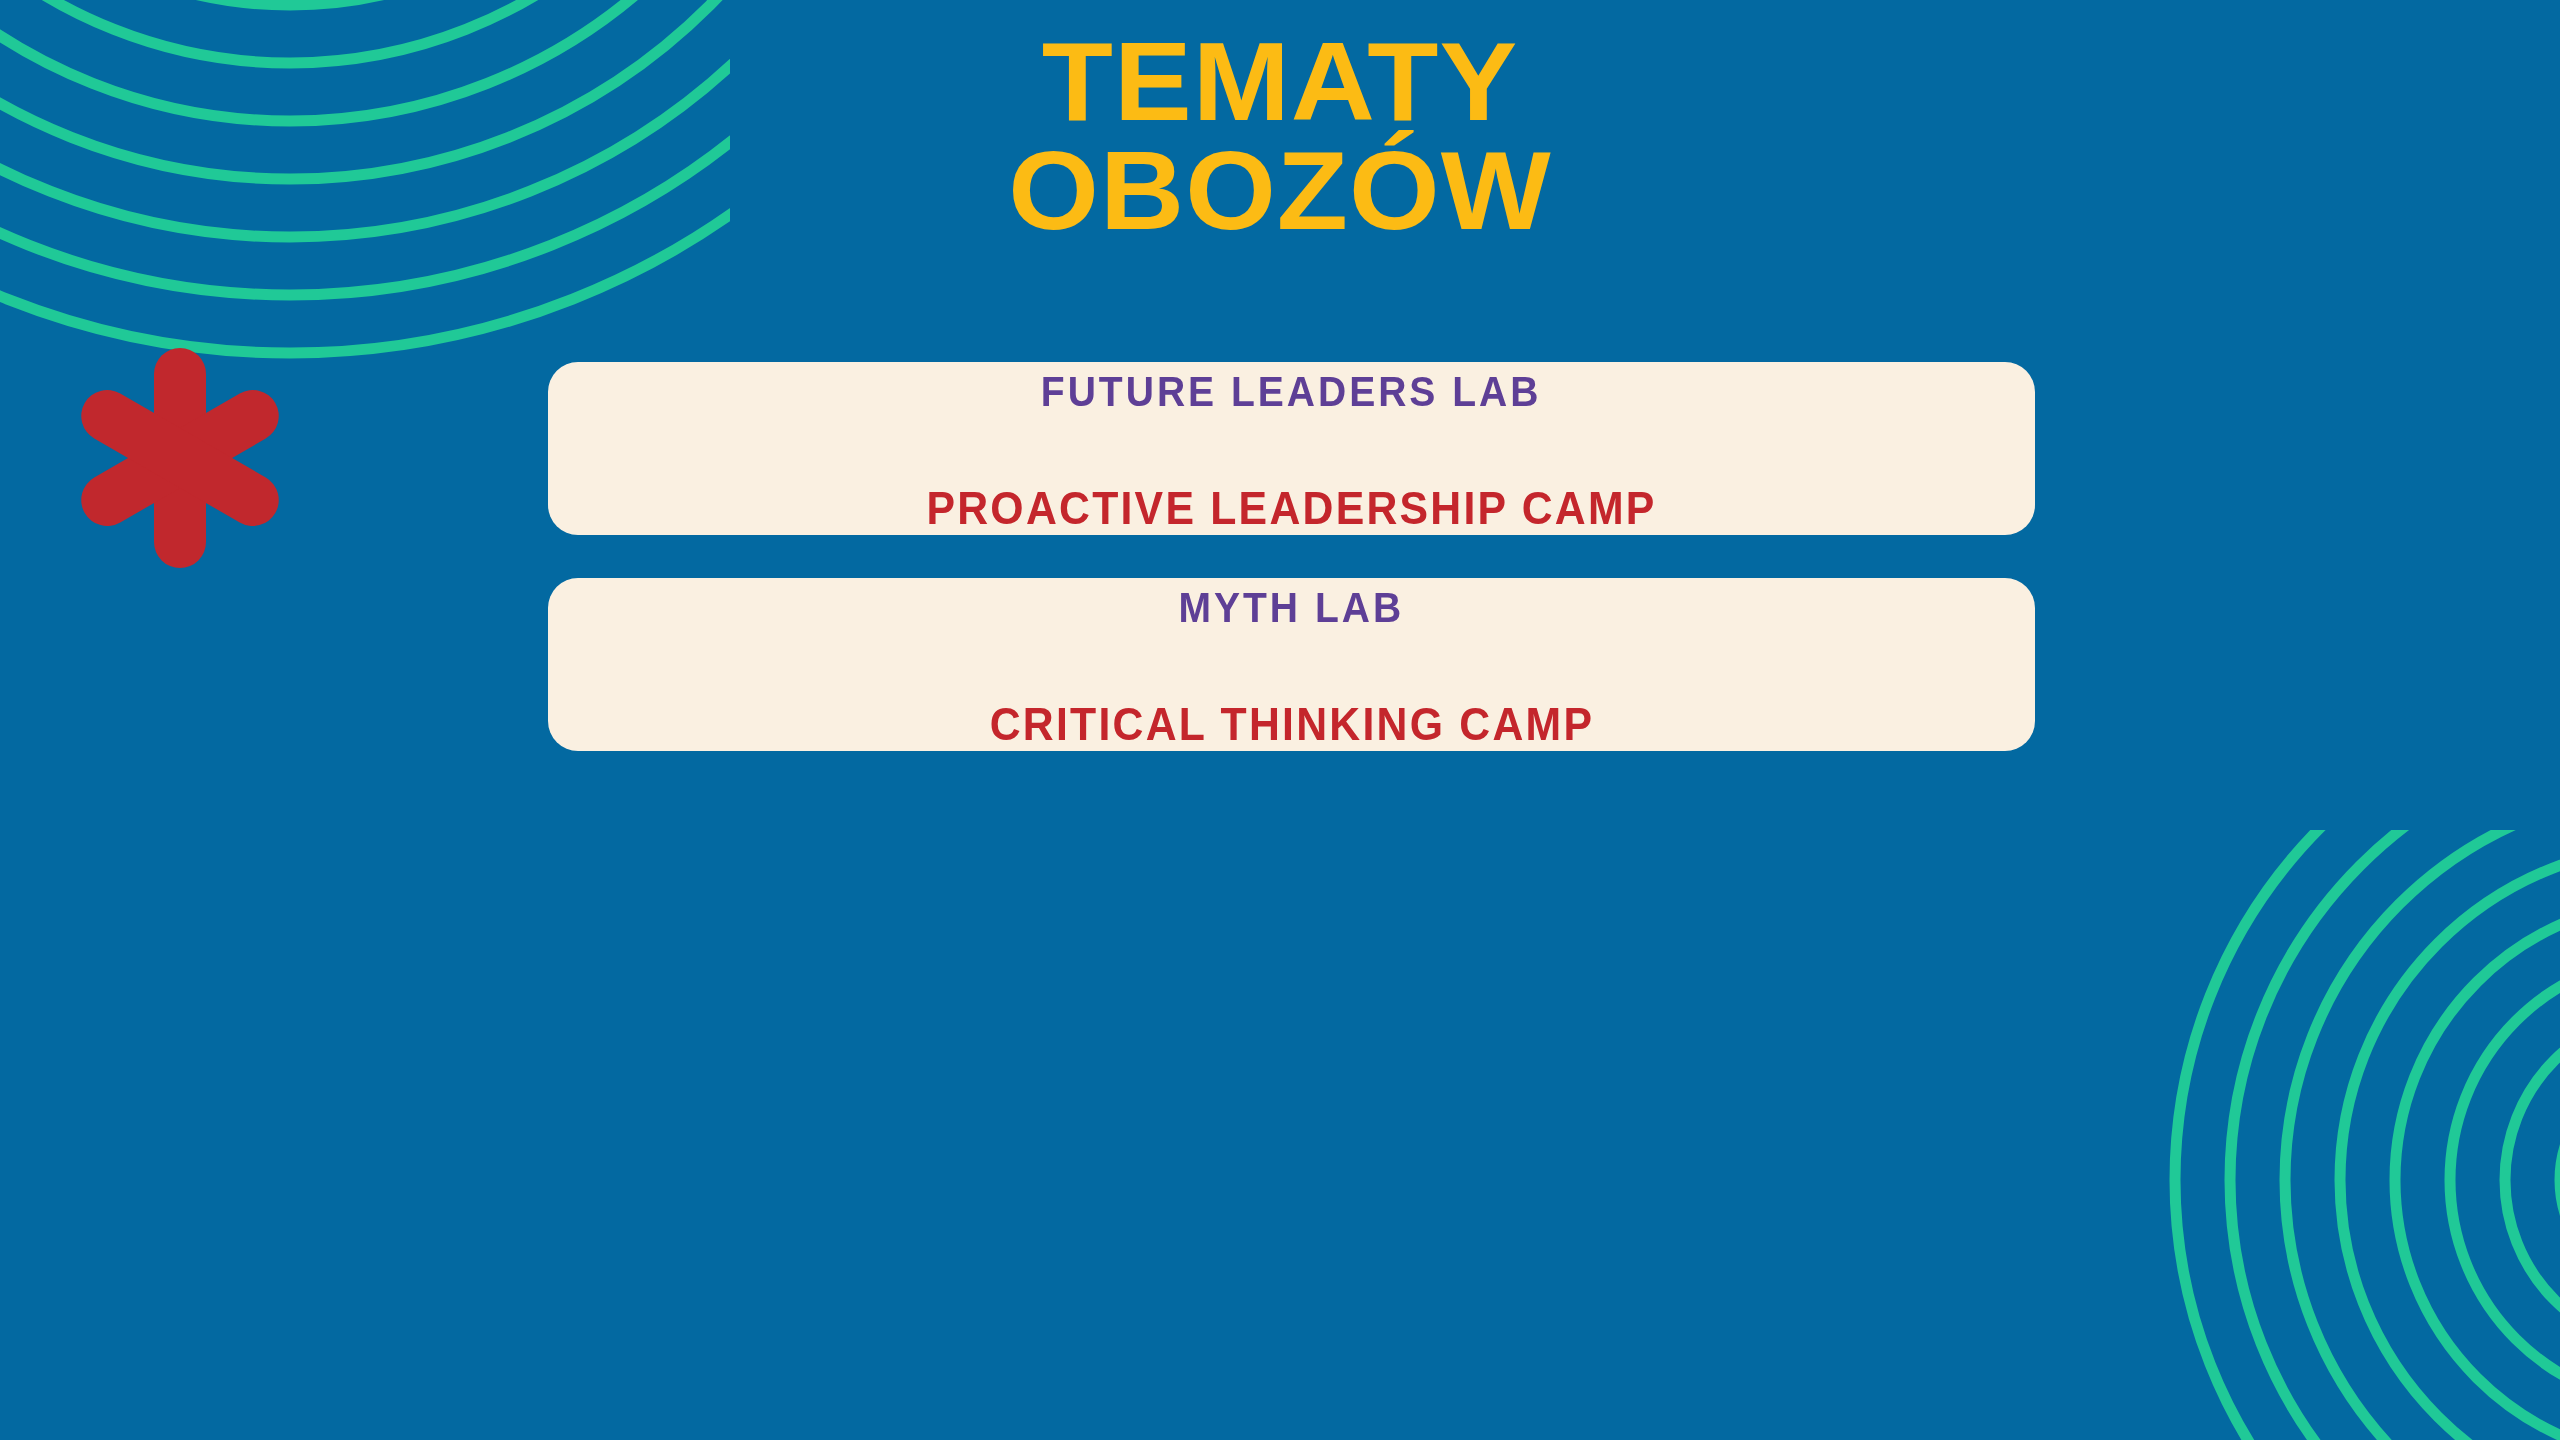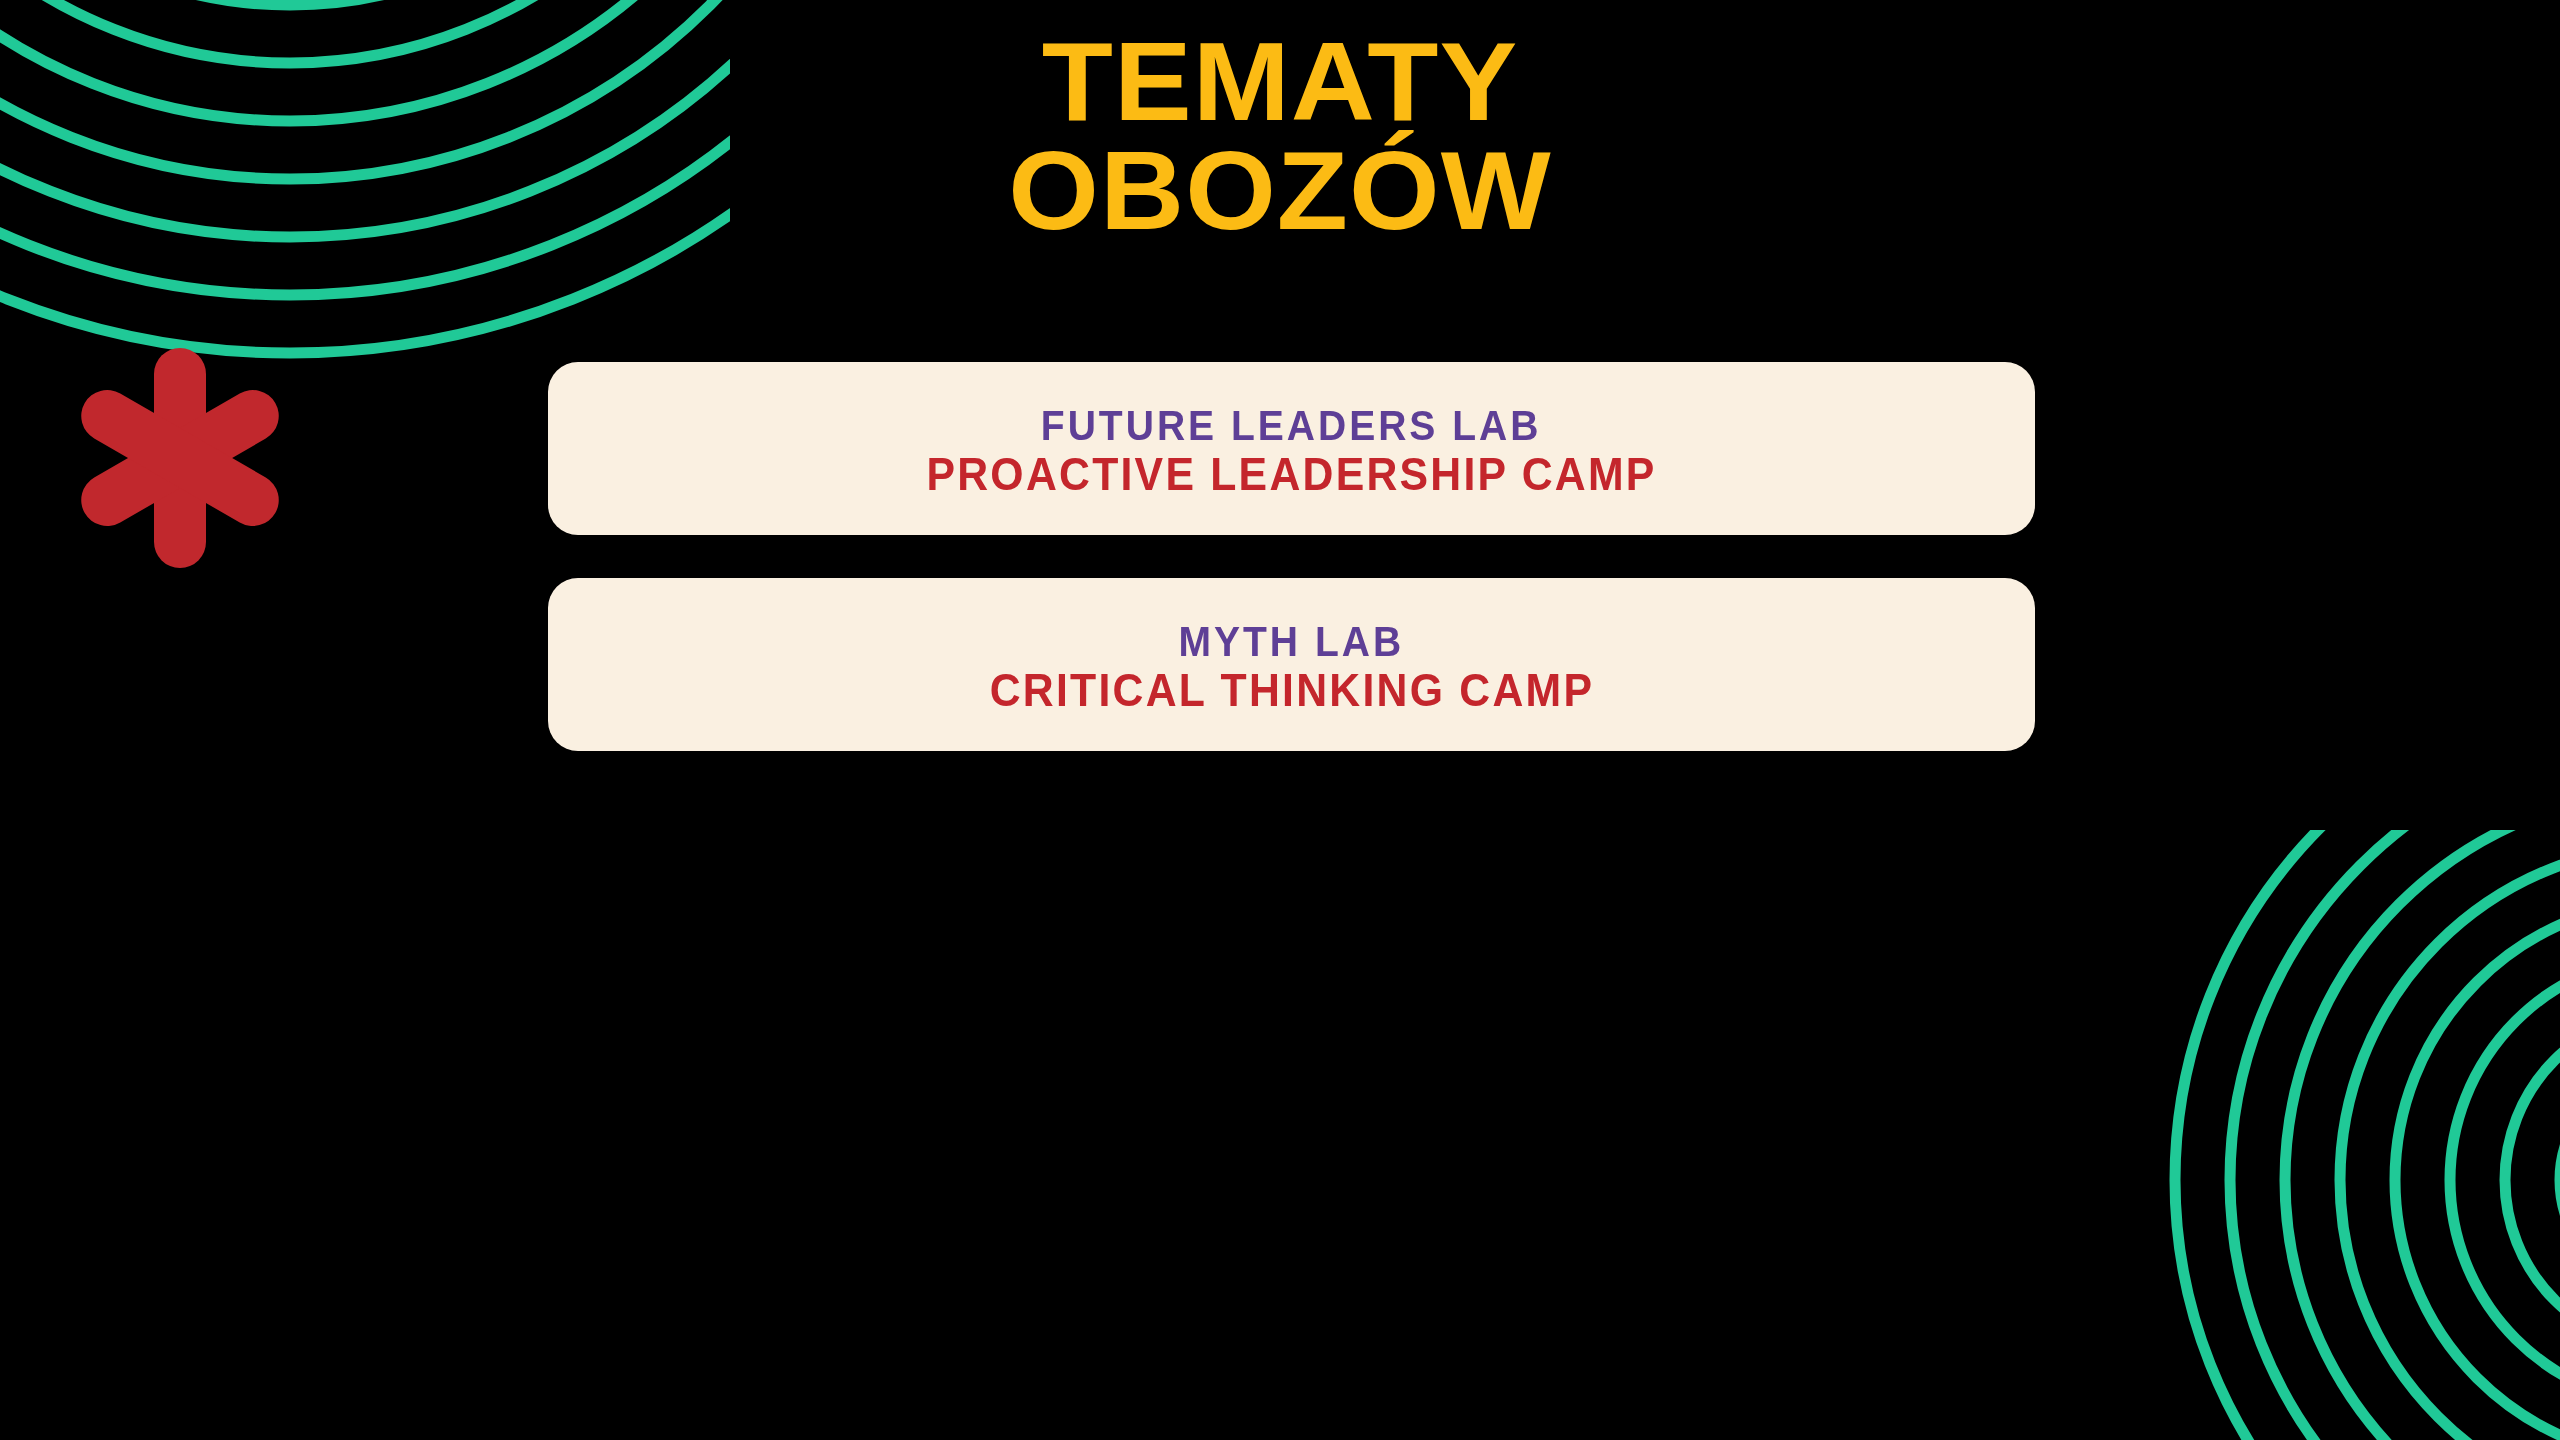--- a/index.html
+++ b/index.html
@@ -5,21 +5,21 @@
   html, body {
     margin: 0;
     padding: 0;
     background: #2b2b2b;
   }
   .poster {
     position: relative;
     width: 2560px;
     height: 1440px;
     overflow: hidden;
-    background: #000000;
+    background: #0369a1;
     font-family: "Liberation Sans", sans-serif;
   }
 
   
   .deco {
     position: absolute;
     inset: 0;
     pointer-events: none;
   }
   .deco svg {
@@ -73,21 +73,21 @@
     width: 1487px;
   }
   .camp-card {
     background: #FAF0E1;
     border-radius: 30px;
     height: 173px;
     margin-bottom: 43px;
     display: flex;
     flex-direction: column;
     align-items: center;
-    justify-content: center;
+    justify-content: space-between;
     box-sizing: border-box;
     padding: 6px 40px 0 40px;
   }
   .camp-card:last-child {
     margin-bottom: 0;
   }
   .camp-title {
     color: #5E3F96;
     font-family: "Liberation Sans", sans-serif;
     font-weight: 700;

